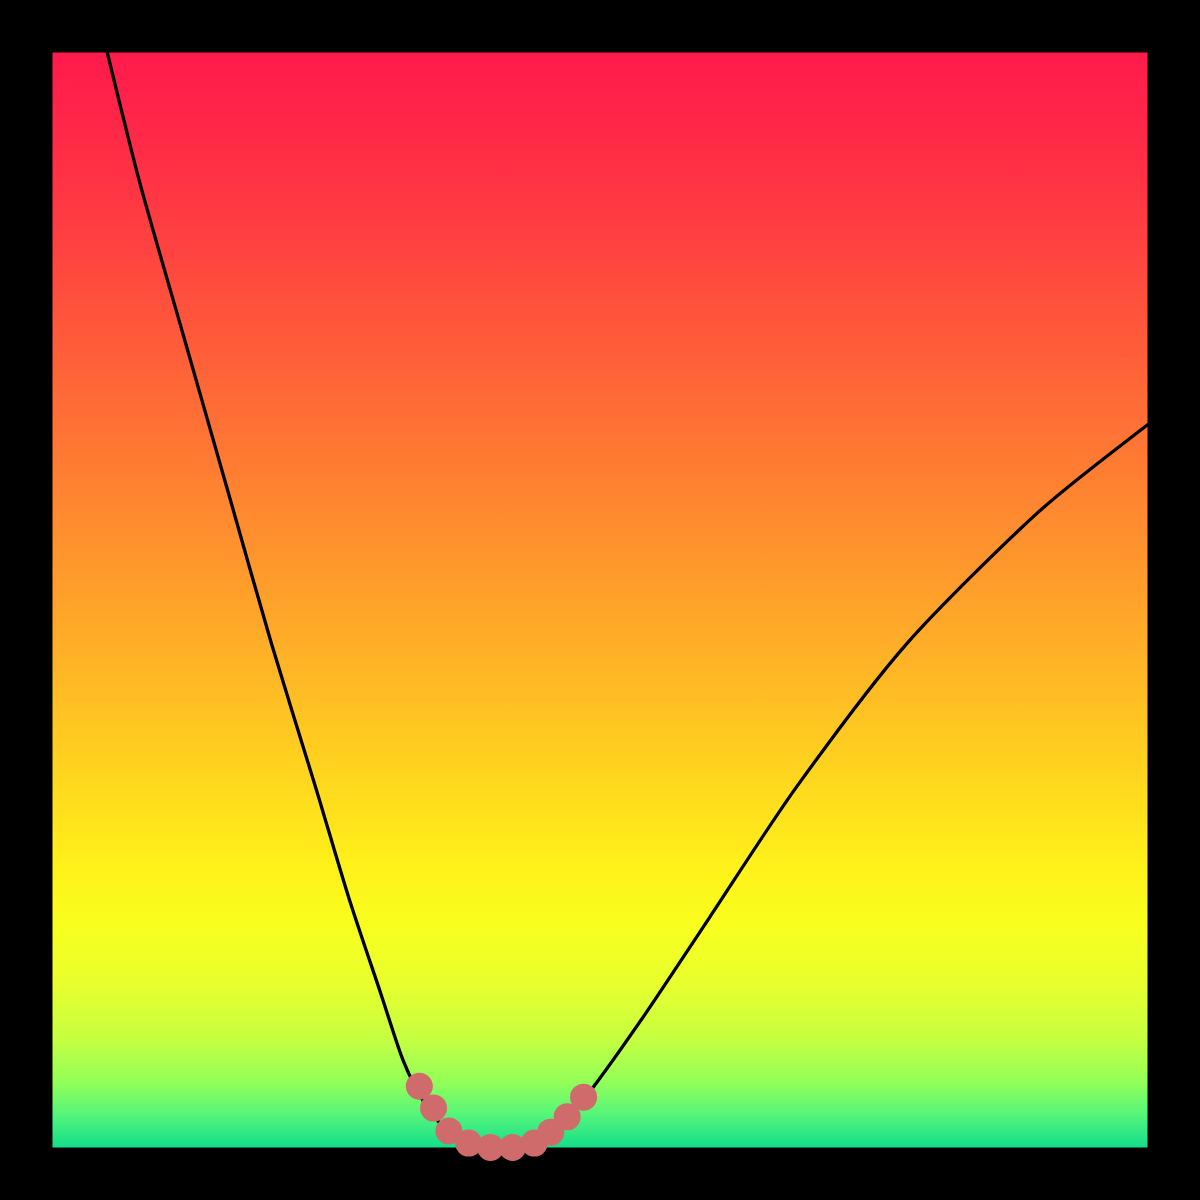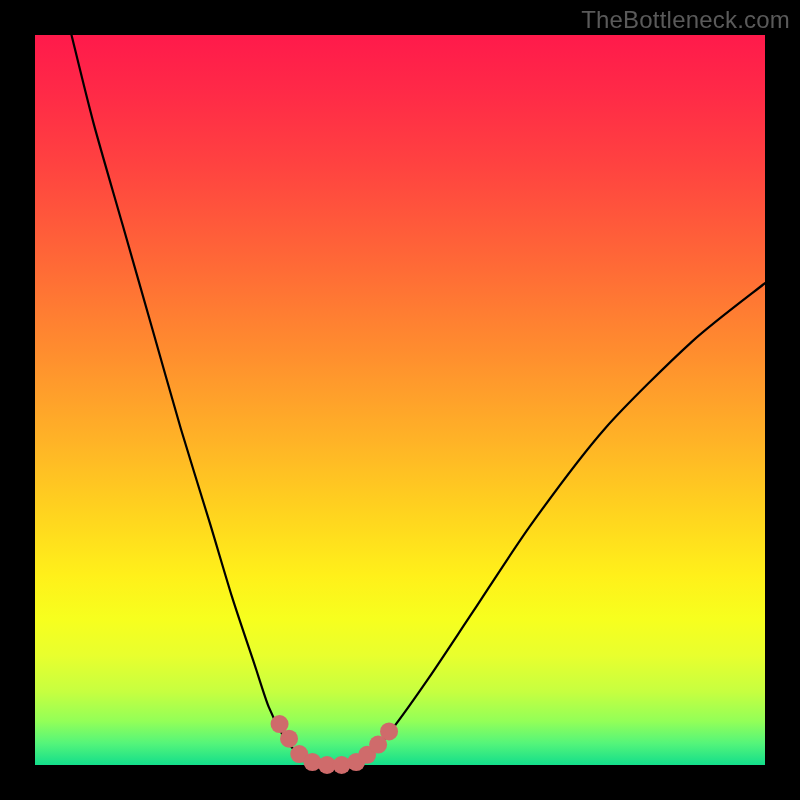--- a/index.html
+++ b/index.html
@@ -56,21 +56,20 @@
     top: 0;
     width: 730px;
     height: 730px;
     overflow: visible;
   }
 </style>
 </head>
 <body>
 
 <div class="frame">
-  <div class="watermark">TheBottleneck.com</div>
   <div class="plot-area">
     <svg class="overlay" viewBox="0 0 730 730" preserveAspectRatio="none">
       <path id="curve-path" fill="none" stroke="#000000" stroke-width="2.2" stroke-linecap="round" stroke-linejoin="round" d="M 36.50 0.00 C 39.42 11.68, 51.59 62.29, 58.40 87.60 C 65.21 112.91, 79.81 162.55, 87.60 189.80 C 95.39 217.05, 109.01 264.75, 116.80 292.00 C 124.59 319.25, 138.21 367.92, 146.00 394.20 C 153.79 420.48, 168.39 466.71, 175.20 489.10 C 182.01 511.49, 191.26 543.61, 197.10 562.10 C 202.94 580.59, 214.13 613.20, 219.00 627.80 C 223.87 642.40, 229.71 661.87, 233.60 671.60 C 237.49 681.33, 244.31 694.47, 248.20 700.80 C 252.09 707.13, 259.88 715.64, 262.80 719.05 C 265.72 722.46, 268.15 724.89, 270.10 726.35 C 272.05 727.81, 276.43 729.51, 277.40 730.00 C 278.37 730.49, 275.45 730.00, 277.40 730.00 C 279.35 730.00, 288.11 730.00, 292.00 730.00 C 295.89 730.00, 302.71 730.00, 306.60 730.00 C 310.49 730.00, 319.25 730.00, 321.20 730.00 C 323.15 730.00, 319.25 731.46, 321.20 730.00 C 323.15 728.54, 330.93 723.92, 335.80 719.05 C 340.67 714.18, 349.91 703.72, 357.70 693.50 C 365.49 683.28, 383.49 657.97, 394.20 642.40 C 404.91 626.83, 424.37 597.14, 438.00 576.70 C 451.63 556.26, 478.88 513.43, 496.40 489.10 C 513.92 464.77, 547.99 418.53, 569.40 394.20 C 590.81 369.87, 635.59 326.07, 657.00 306.60 C 678.41 287.13, 720.27 255.99, 730.00 248.20"></path>
       <g id="marker-group">
           <circle cx="244.55" cy="689.12" r="9" fill="#cf6b6b" stroke="#cf6b6b" stroke-width="0"></circle>
           <circle cx="254.04" cy="703.72" r="9" fill="#cf6b6b" stroke="#cf6b6b" stroke-width="0"></circle>
           <circle cx="264.26" cy="719.05" r="9" fill="#cf6b6b" stroke="#cf6b6b" stroke-width="0"></circle>
           <circle cx="277.40" cy="727.08" r="9" fill="#cf6b6b" stroke="#cf6b6b" stroke-width="0"></circle>
           <circle cx="292.00" cy="730.00" r="9" fill="#cf6b6b" stroke="#cf6b6b" stroke-width="0"></circle>
           <circle cx="306.60" cy="730.00" r="9" fill="#cf6b6b" stroke="#cf6b6b" stroke-width="0"></circle>

